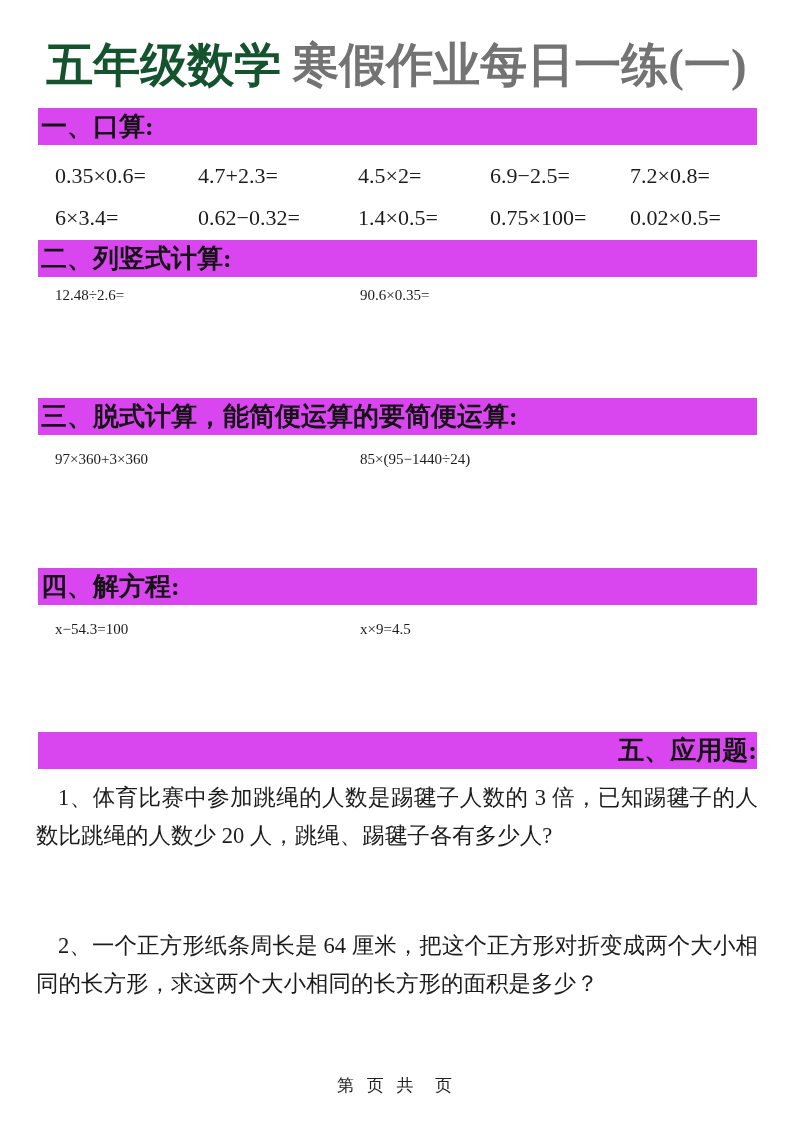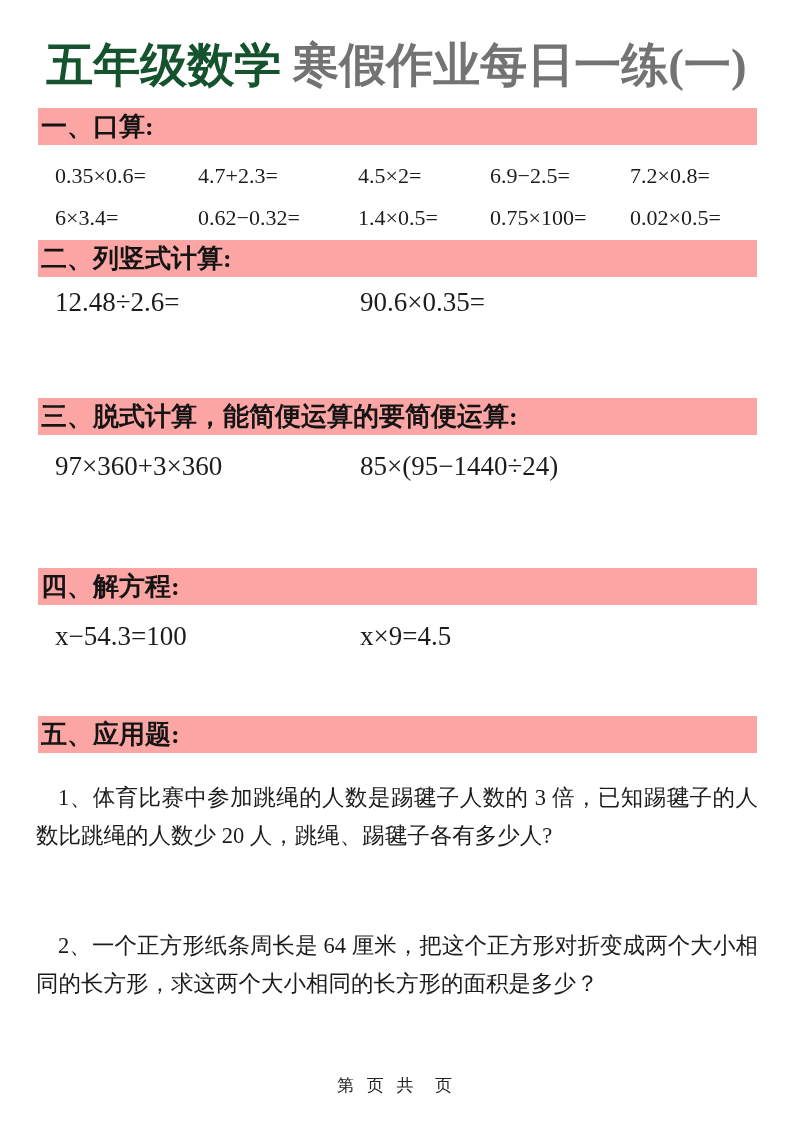--- a/index.html
+++ b/index.html
@@ -26,52 +26,52 @@
     letter-spacing: 0px;
     white-space: nowrap;
   }
   .title .t-black { color: #14532d; }
   .title .t-red   { color: #737373; margin-left: 11px; }
   .bar {
     position: absolute;
     left: 38px;
     width: 719px;
     height: 37px;
-    background: #fca5a5;
+    background: #d946ef;
     font-size: 26px;
     font-weight: bold;
     line-height: 38px;
     padding-left: 3px;
     box-sizing: border-box;
     white-space: nowrap;
     color: #141414;
   }
   .bar1 { top: 108px; }
   .bar2 { top: 240px; }
   .bar3 { top: 398px; }
   .bar4 { top: 568px; }
-  .bar5 { top: 716px; }
+  .bar5 { top: 732px; text-align: right; }
   .grid5 {
     position: absolute;
     left: 55px;
     width: 706px;
     display: grid;
     grid-template-columns: 143px 160px 132px 140px 1fr;
     font-size: 22px;
     white-space: nowrap;
   }
   .row1 { top: 163px; }
   .row2 { top: 205px; }
   .grid2 {
     position: absolute;
     left: 55px;
     width: 706px;
     display: grid;
     grid-template-columns: 305px 1fr;
-    font-size: 27px;
+    font-size: 15px;
     white-space: nowrap;
   }
   .p2row { top: 287px; }
   .p3row { top: 451px; }
   .p4row { top: 621px; }
   .wp {
     position: absolute;
     left: 36px;
     width: 722px;
     font-size: 22.5px;

